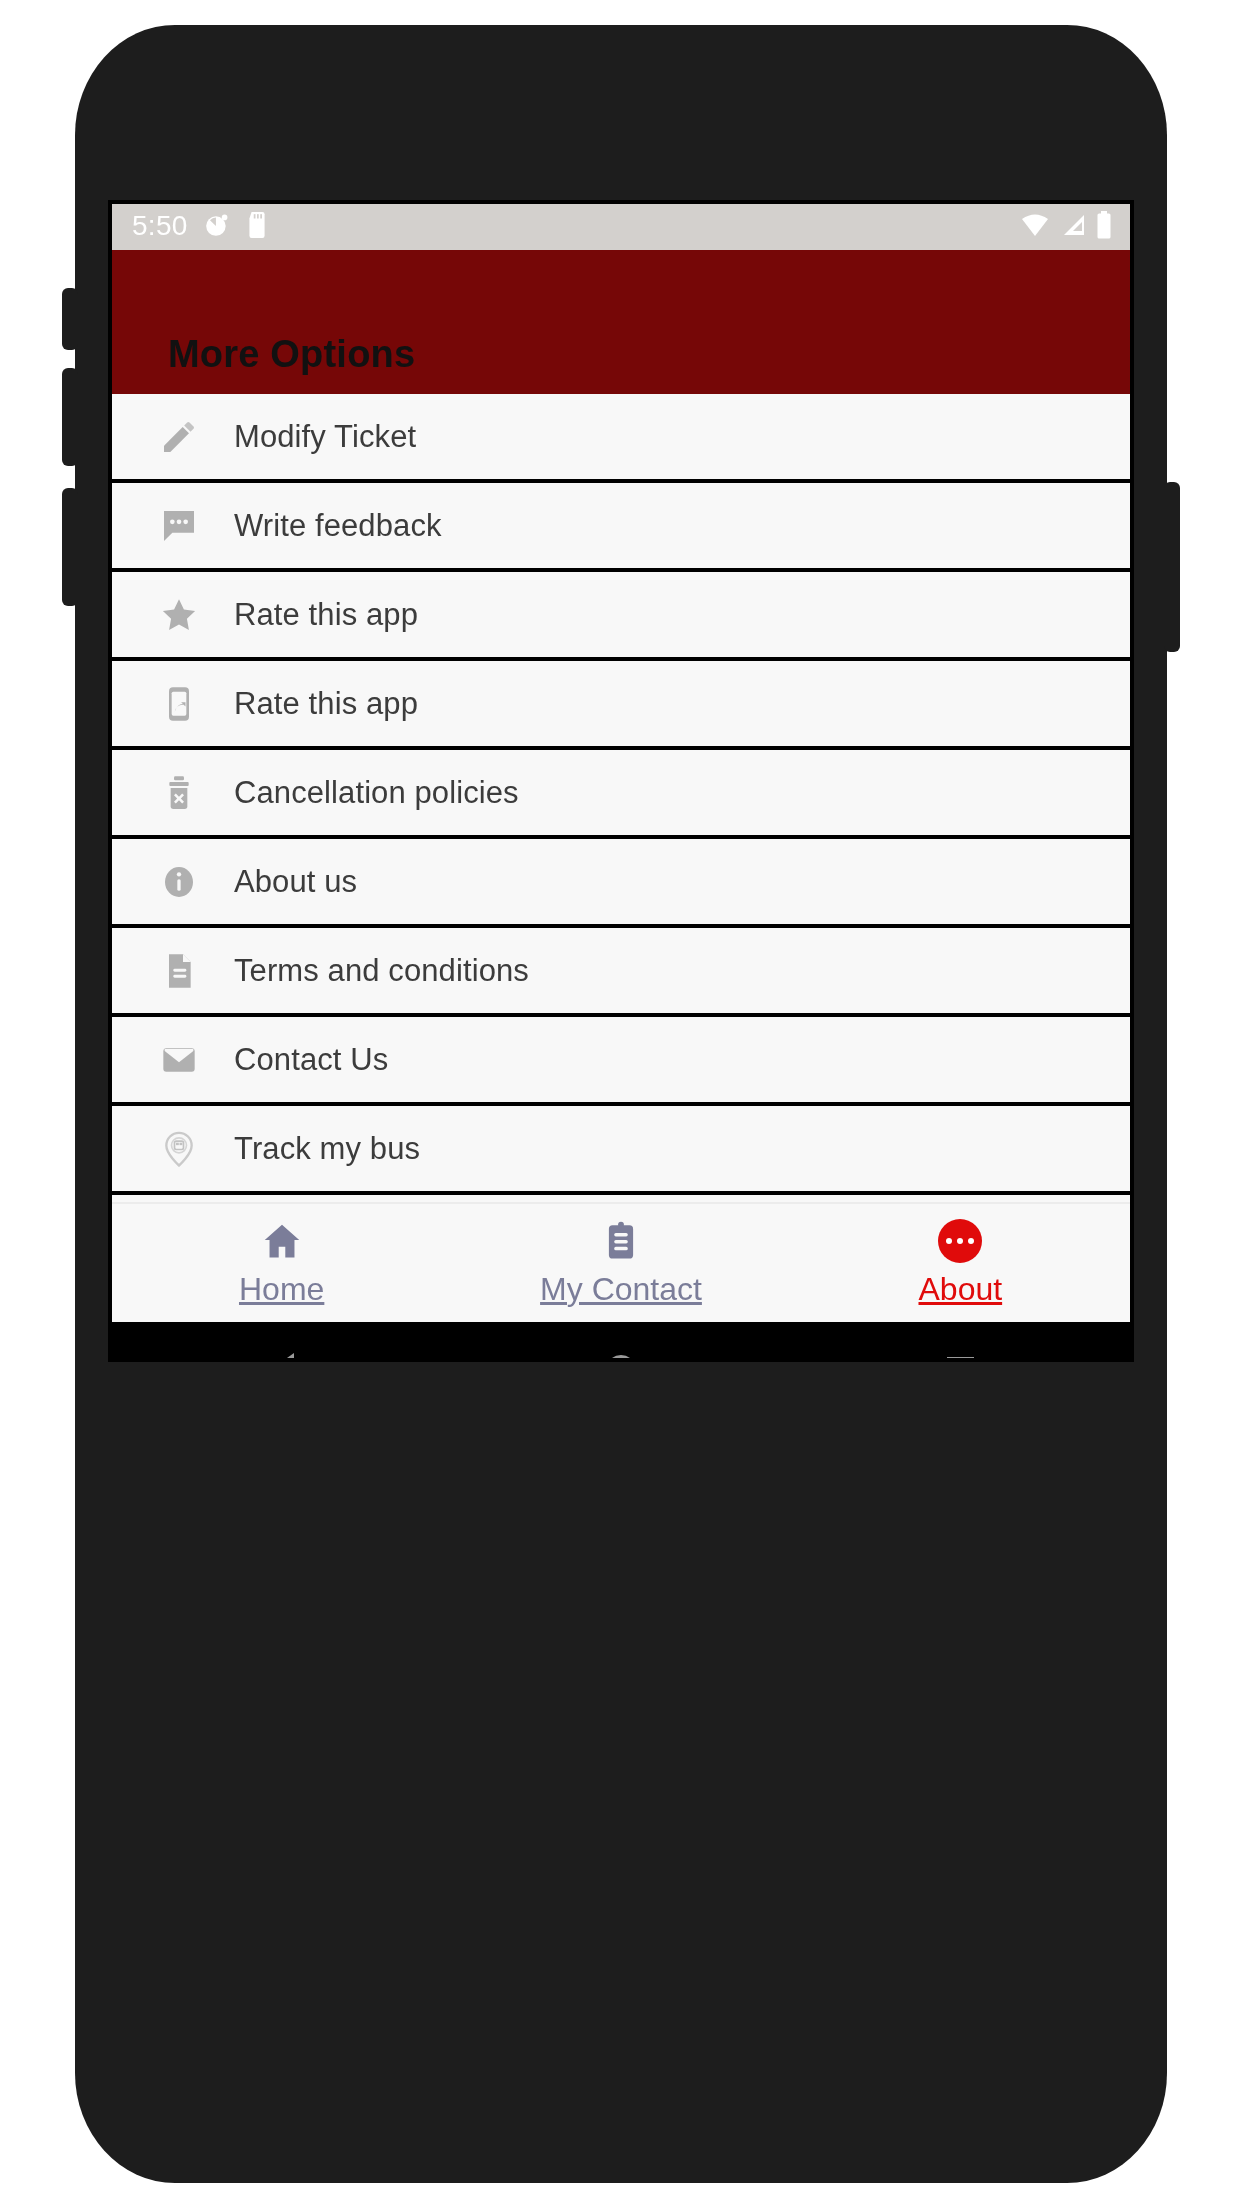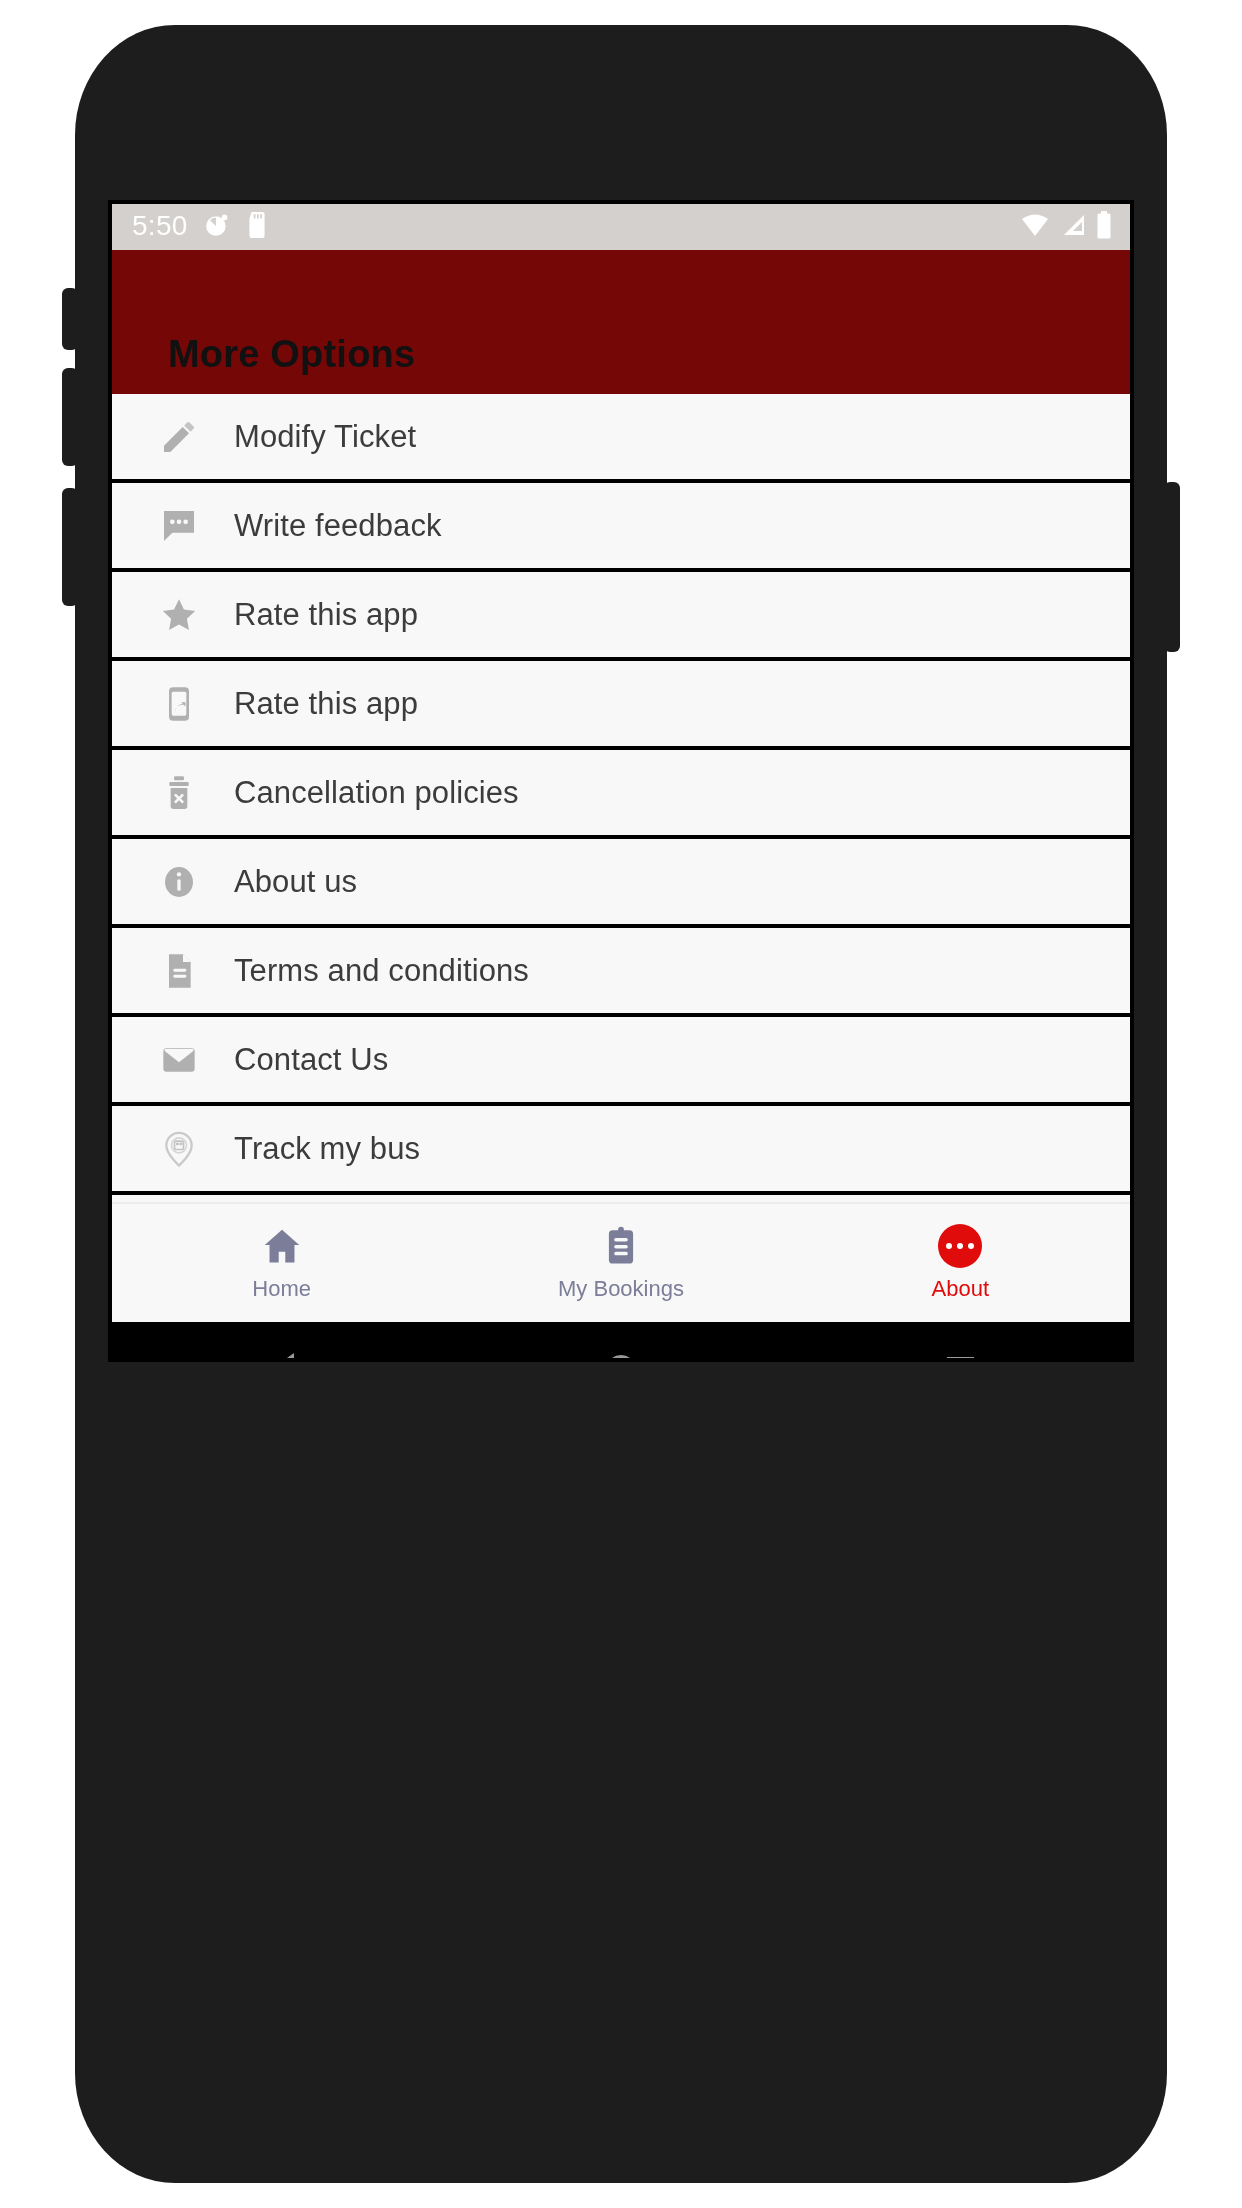--- a/index.html
+++ b/index.html
@@ -140,21 +140,21 @@
   }
   .nav-item {
     flex: 1 1 0;
     display: flex;
     flex-direction: column;
     align-items: center;
     justify-content: center;
     gap: 8px;
   }
   .nav-icon { height: 44px; display: flex; align-items: center; justify-content: center; }
-  .nav-label { font-size: 22px; color: #7b7d99; }
+  .nav-label { font-size: 32px; color: #7b7d99; text-decoration: underline; }
   .nav-item.active .nav-label { color: #e00b0b; }
 
   .more-bubble {
     width: 44px; height: 44px;
     border-radius: 50%;
     background: #e00b0b;
     display: flex;
     align-items: center;
     justify-content: center;
     gap: 5px;
@@ -375,21 +375,21 @@
       <div class="nav-item">
         <span class="nav-icon">
           <svg width="44" height="44" viewBox="0 0 24 24">
             <circle cx="12" cy="3.1" r="1.6" fill="#7b7d99"></circle>
             <rect x="5.4" y="3.4" width="13.2" height="18.2" rx="2" fill="#7b7d99"></rect>
             <rect x="8.3" y="7.6" width="7.4" height="1.9" rx=".9" fill="#f8f8f8"></rect>
             <rect x="8.3" y="11.4" width="7.4" height="1.9" rx=".9" fill="#f8f8f8"></rect>
             <rect x="8.3" y="15.2" width="7.4" height="1.9" rx=".9" fill="#f8f8f8"></rect>
           </svg>
         </span>
-        <span class="nav-label">My Bookings</span>
+        <span class="nav-label">My Contact</span>
       </div>
 
       <div class="nav-item active">
         <span class="nav-icon">
           <span class="more-bubble">
             <i></i>
               <i></i>
               <i></i>
           </span>
         </span>

